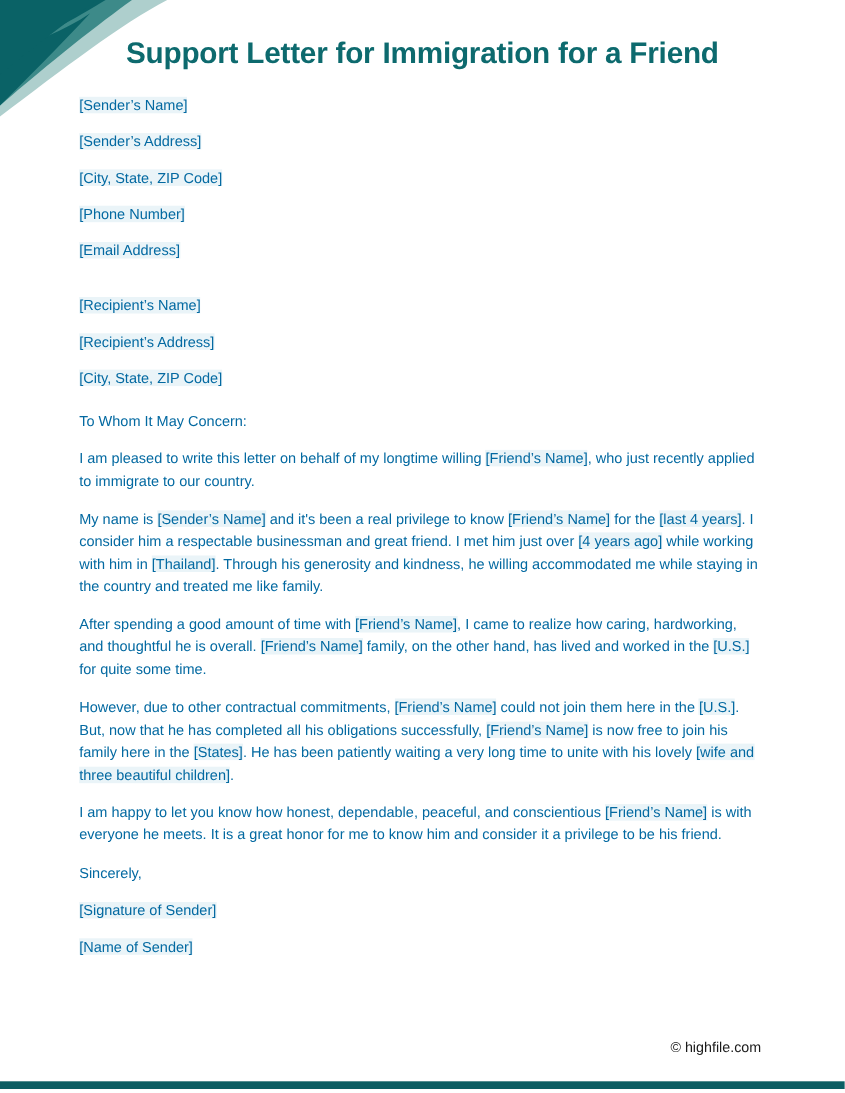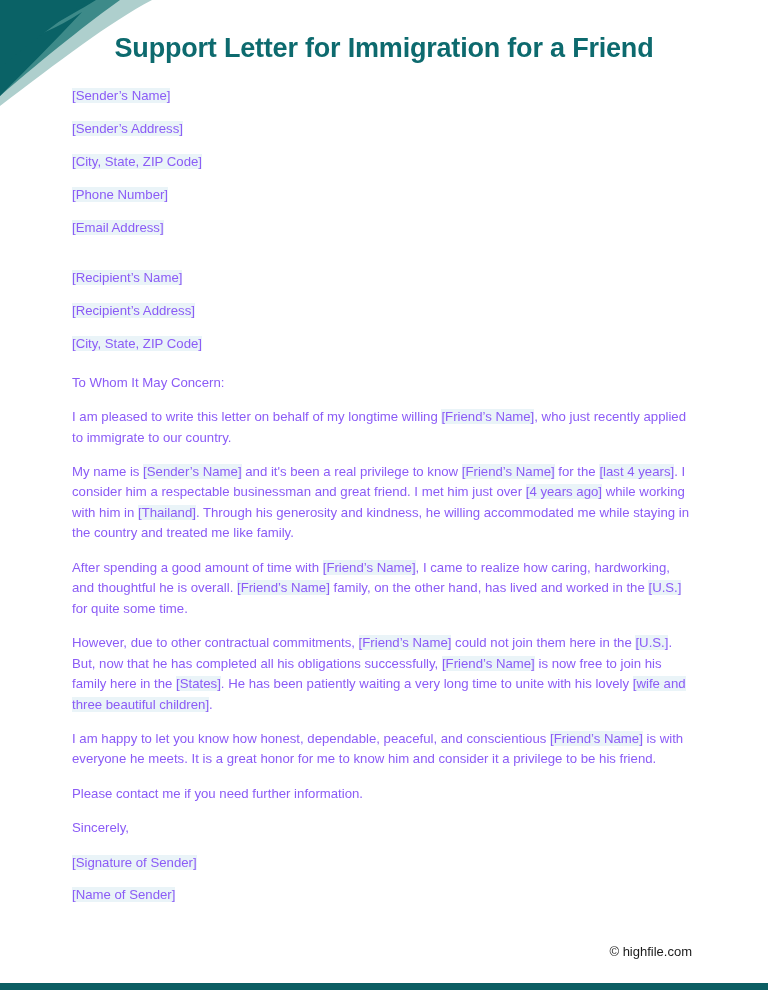--- a/index.html
+++ b/index.html
@@ -62,21 +62,21 @@
   }
 
   
   .content {
     position: absolute;
     top: 86px;
     left: 72px;
     width: 620px;
     font-size: 13.2px;
     line-height: 1.55;
-    color: #8b5cf6;
+    color: #0369a1;
   }
 
   .addr-line {
     margin: 0 0 12.5px 0;
     white-space: nowrap;
   }
   .addr-line.gap-before {
     margin-top: 30px;
   }
 
@@ -156,21 +156,20 @@
     <p class="body-para"><span>I am pleased to write this letter on behalf of my longtime willing </span><span class="ph">[Friend’s Name]</span><span>, who just recently applied to immigrate to our country.</span></p>
 
     <p class="body-para"><span>My name is </span><span class="ph">[Sender’s Name]</span><span> and it's been a real privilege to know </span><span class="ph">[Friend’s Name]</span><span> for the </span><span class="ph">[last 4 years]</span><span>. I consider him a respectable businessman and great friend. I met him just over </span><span class="ph">[4 years ago]</span><span> while working with him in </span><span class="ph">[Thailand]</span><span>. Through his generosity and kindness, he willing accommodated me while staying in the country and treated me like family.</span></p>
 
     <p class="body-para"><span>After spending a good amount of time with </span><span class="ph">[Friend’s Name]</span><span>, I came to realize how caring, hardworking, and thoughtful he is overall. </span><span class="ph">[Friend’s Name]</span><span> family, on the other hand, has lived and worked in the </span><span class="ph">[U.S.]</span><span> for quite some time.</span></p>
 
     <p class="body-para"><span>However, due to other contractual commitments, </span><span class="ph">[Friend’s Name]</span><span> could not join them here in the </span><span class="ph">[U.S.]</span><span>. But, now that he has completed all his obligations successfully, </span><span class="ph">[Friend’s Name]</span><span> is now free to join his family here in the </span><span class="ph">[States]</span><span>. He has been patiently waiting a very long time to unite with his lovely </span><span class="ph">[wife and three beautiful children]</span><span>.</span></p>
 
     <p class="body-para"><span>I am happy to let you know how honest, dependable, peaceful, and conscientious </span><span class="ph">[Friend’s Name]</span><span> is with everyone he meets. It is a great honor for me to know him and consider it a privilege to be his friend.</span></p>
 
-    <p class="body-para">Please contact me if you need further information.</p>
 
     <div class="closing-line">Sincerely,</div>
 
     <div>
       <div class="sig-line"><span class="ph">[Signature of Sender]</span></div>
       <div class="sig-line"><span class="ph">[Name of Sender]</span></div>
     </div>
 
   </div>
 

